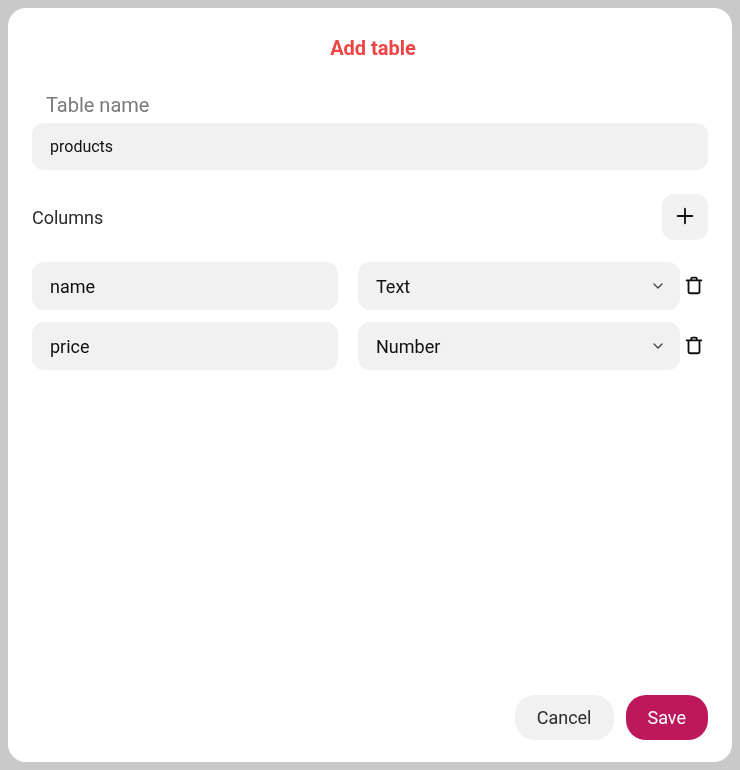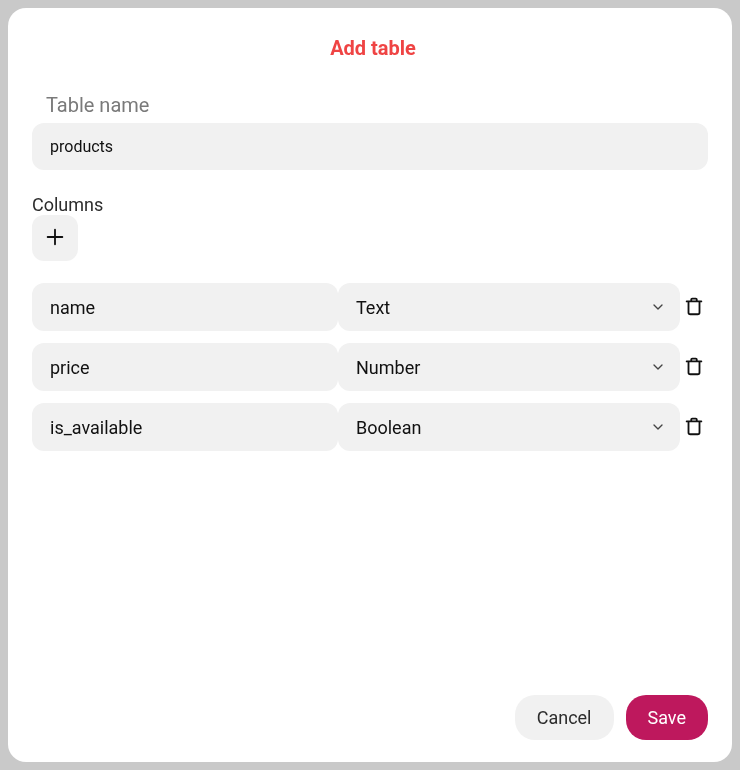--- a/index.html
+++ b/index.html
@@ -47,25 +47,24 @@
       border: none;
       border-radius: 12px;
       font-size: 16px;
       color: #111;
       padding: 14px 18px;
       outline: none;
       font-family: inherit;
     }
     .columns-header {
       display: flex;
-      align-items: flex-start;
+      align-items: center;
       justify-content: space-between;
       margin-top: 24px;
       margin-bottom: 22px;
-      flex-direction: column;
     }
     .columns-label {
       font-size: 18px;
       color: #2c2c2c;
       font-weight: 400;
     }
     .add-btn {
       width: 46px;
       height: 46px;
       border: none;
@@ -110,20 +109,21 @@
       background: #f1f1f1;
       border: none;
       border-radius: 12px;
       font-size: 18px;
       color: #111;
       padding: 12px 40px 12px 18px;
       height: 48px;
       display: flex;
       align-items: center;
       cursor: pointer;
+      margin-left: 20px;
     }
     .col-type-select .chevron {
       position: absolute;
       right: 14px;
       top: 50%;
       transform: translateY(-50%);
       width: 16px;
       height: 16px;
       display: flex;
       align-items: center;
@@ -228,38 +228,20 @@
       </div>
       <button class="trash-btn">
         <span>
           <svg viewBox="0 0 24 24">
               <path d="M4 7h16M9 7V5a1 1 0 0 1 1-1h4a1 1 0 0 1 1 1v2M6 7v12a2 2 0 0 0 2 2h8a2 2 0 0 0 2-2V7" stroke-linecap="round" stroke-linejoin="round"></path>
             </svg>
         </span>
       </button>
     </div>
 
-    <div class="column-row">
-      <input class="col-name-input" type="text" value="is_available" style="">
-      <div class="col-type-select">
-        <span>Boolean</span>
-        <span class="chevron">
-          <svg viewBox="0 0 24 24" fill="none" width="16" height="16">
-              <path d="M6 9l6 6 6-6" stroke="#444" stroke-width="2" stroke-linecap="round" stroke-linejoin="round"></path>
-            </svg>
-        </span>
-      </div>
-      <button class="trash-btn">
-        <span>
-          <svg viewBox="0 0 24 24">
-              <path d="M4 7h16M9 7V5a1 1 0 0 1 1-1h4a1 1 0 0 1 1 1v2M6 7v12a2 2 0 0 0 2 2h8a2 2 0 0 0 2-2V7" stroke-linecap="round" stroke-linejoin="round"></path>
-            </svg>
-        </span>
-      </button>
-    </div>
 
   </div>
 
   <div class="spacer"></div>
 
   <div class="modal-footer">
     <button class="btn btn-cancel">Cancel</button>
     <button class="btn btn-save">Save</button>
   </div>
 

